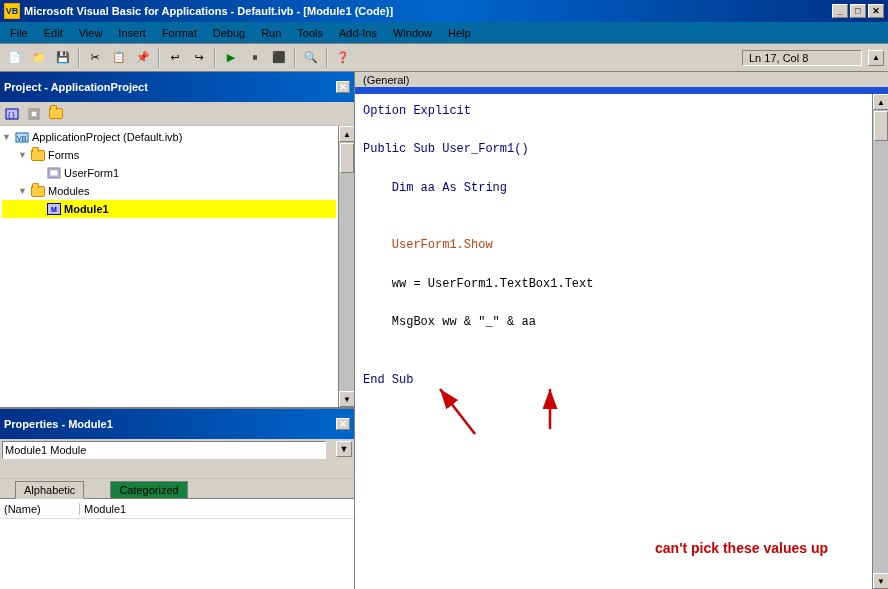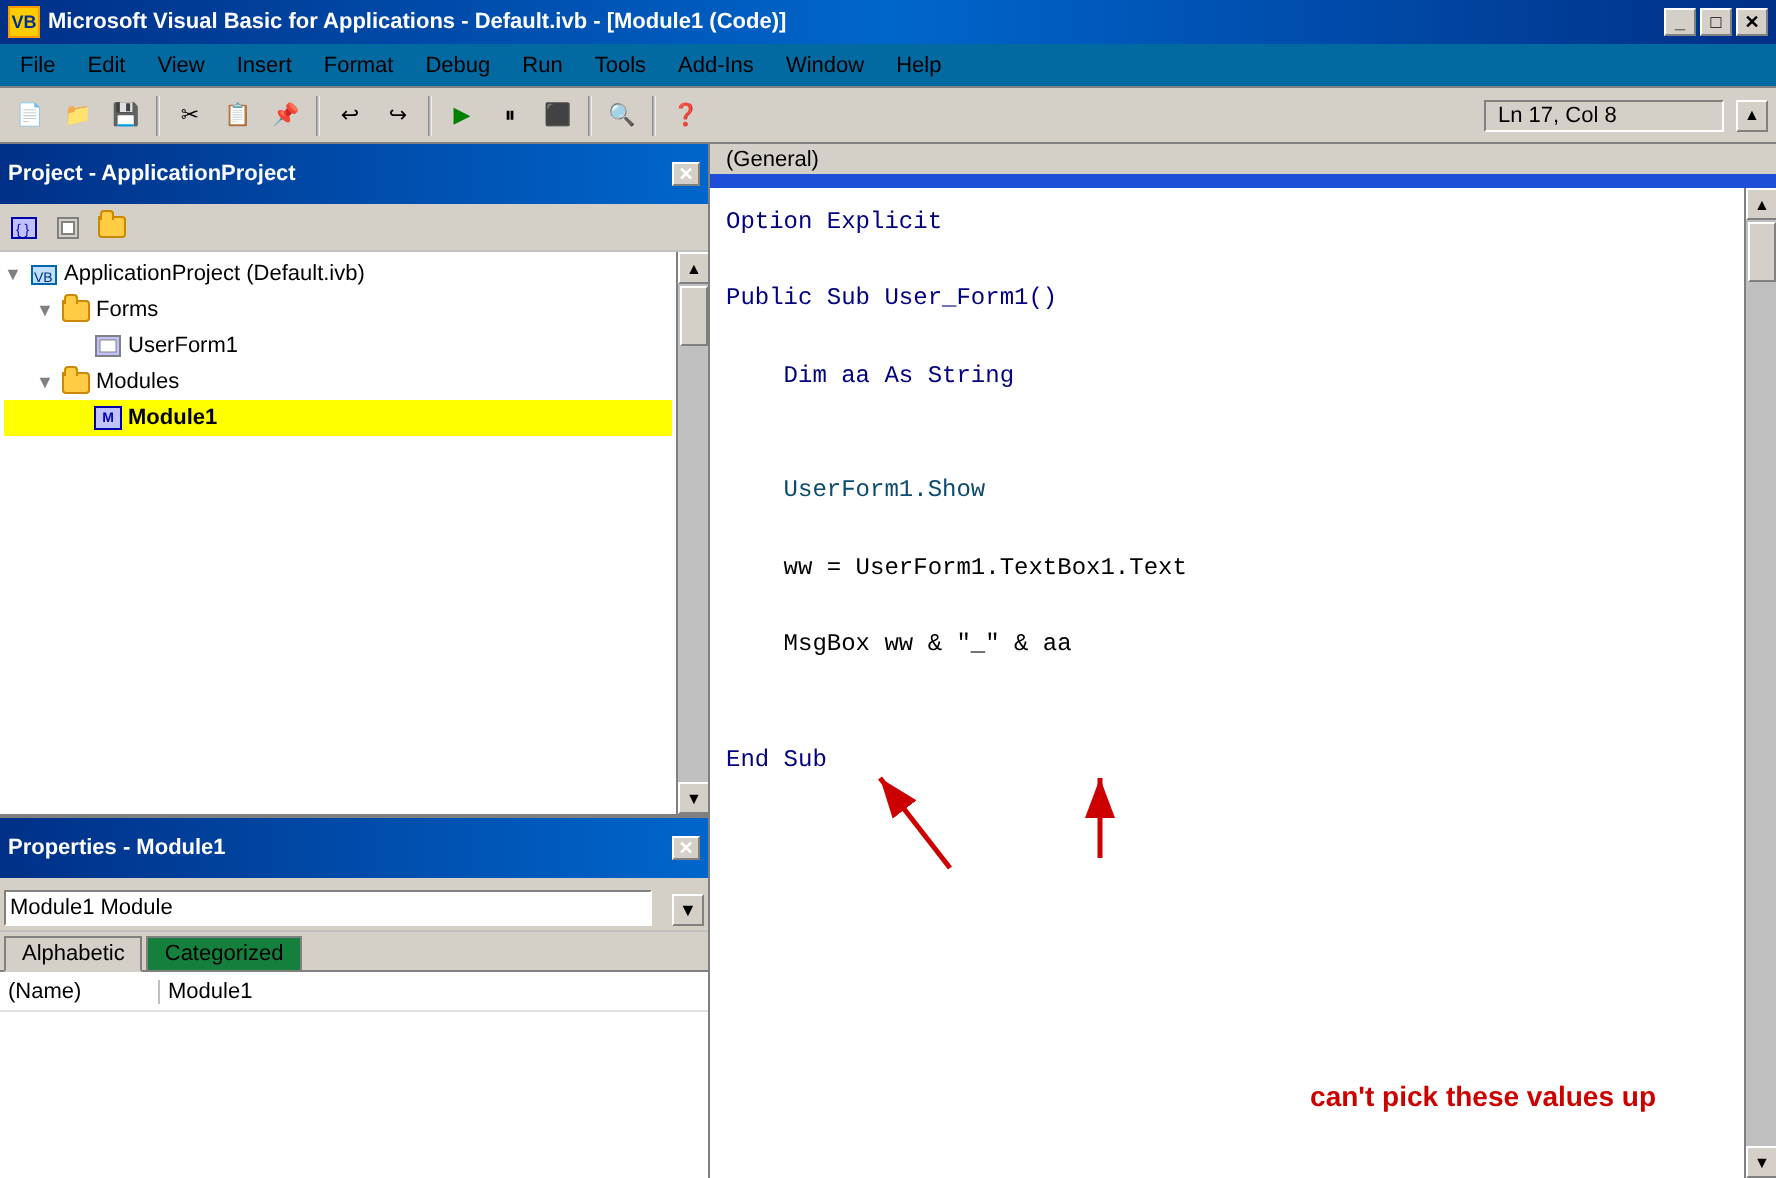--- a/index.html
+++ b/index.html
@@ -240,23 +240,23 @@
     }
 
     
     .properties-panel {
       height: 180px;
       display: flex;
       flex-direction: column;
     }
     .props-toolbar {
       background: #d4d0c8;
-      height: 27px;
-      display: flex;
-      align-items: flex-end;
+      height: 40px;
+      display: flex;
+      align-items: flex-start;
       padding: 2px;
       border-bottom: 1px solid #c0c0c0;
       gap: 10px;
     }
     .props-dropdown {
       flex: 1;
       height: 18px;
       background: white;
       border: 1px solid;
       border-color: #808080 #ffffff #ffffff #808080;
@@ -273,22 +273,23 @@
       border-color: #ffffff #808080 #808080 #ffffff;
       display: flex;
       align-items: center;
       justify-content: center;
       cursor: pointer;
       font-size: 9px;
     }
     .props-tabs {
       display: flex;
       background: #d4d0c8;
-      padding: 2px 2px 0;
+      padding: 2px 15px 0;
       border-bottom: 1px solid #808080;
+      gap: 24px;
     }
     .props-tab {
       padding: 2px 8px;
       border: 1px solid #808080;
       background: #15803d;
       cursor: pointer;
       font-size: 11px;
       border-bottom: none;
       margin-right: 2px;
     }
@@ -562,21 +563,21 @@
     </div>
     <div style="display:flex; flex:1; overflow:hidden; position:relative;gap:24px;">
       <div class="code-area">
         <div style="color:#000080;">Option Explicit</div>
         <div>&nbsp;</div>
         <div style="color:#000080;">Public Sub User_Form1()</div>
         <div>&nbsp;</div>
         <div style="color:#000080;">&nbsp;&nbsp;&nbsp;&nbsp;Dim aa As String</div>
         <div>&nbsp;</div>
         <div>&nbsp;</div>
-        <div style="color:#0c4a6e;">&nbsp;&nbsp;&nbsp;&nbsp;UserForm1.Show</div>
+        <div style="color:#c2410c;">&nbsp;&nbsp;&nbsp;&nbsp;UserForm1.Show</div>
         <div>&nbsp;</div>
         <div style="color:#000000;">&nbsp;&nbsp;&nbsp;&nbsp;ww = UserForm1.TextBox1.Text</div>
         <div>&nbsp;</div>
         <div style="color:#000000;">&nbsp;&nbsp;&nbsp;&nbsp;MsgBox ww &amp; "_" &amp; aa</div>
         <div>&nbsp;</div>
         <div>&nbsp;</div>
         <div style="color:#000080;">End Sub</div>
 
         <svg class="annotation-layer" width="530" height="520" style="position:absolute;top:0;left:0;pointer-events:none;">
 

